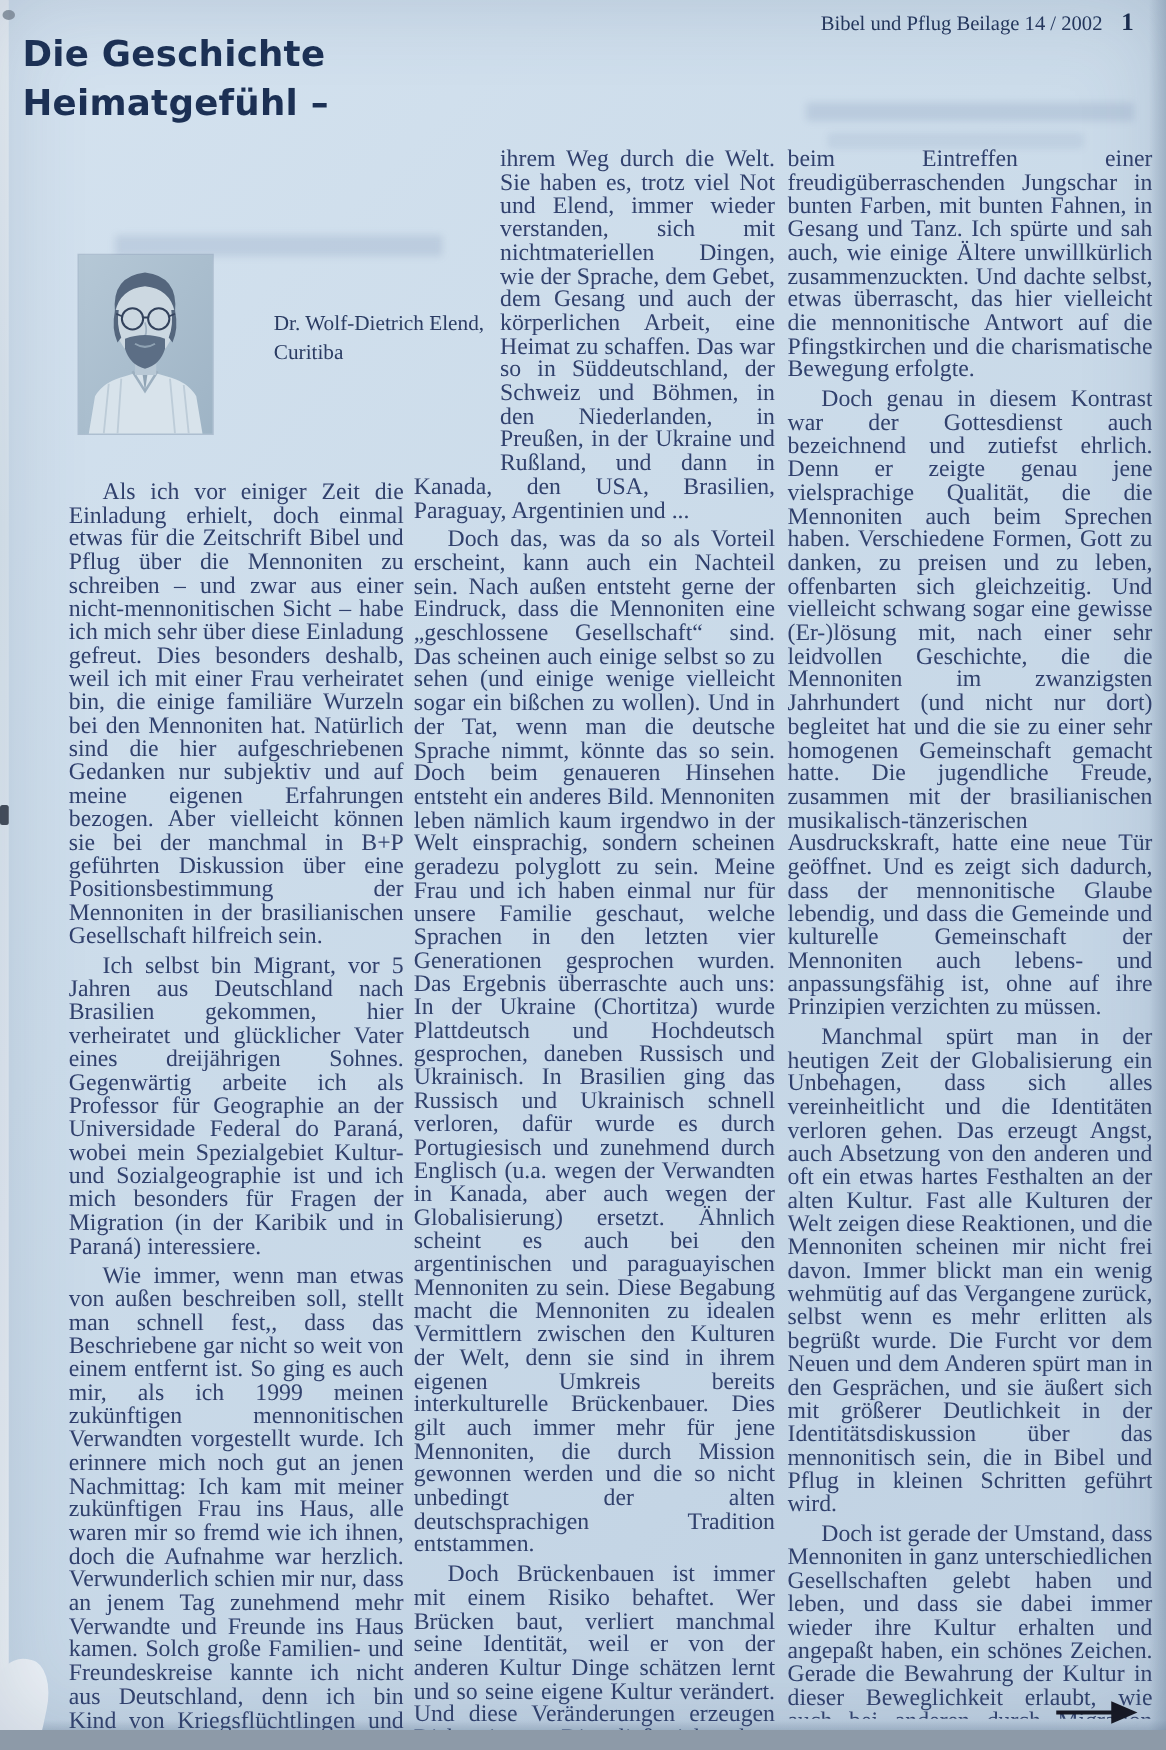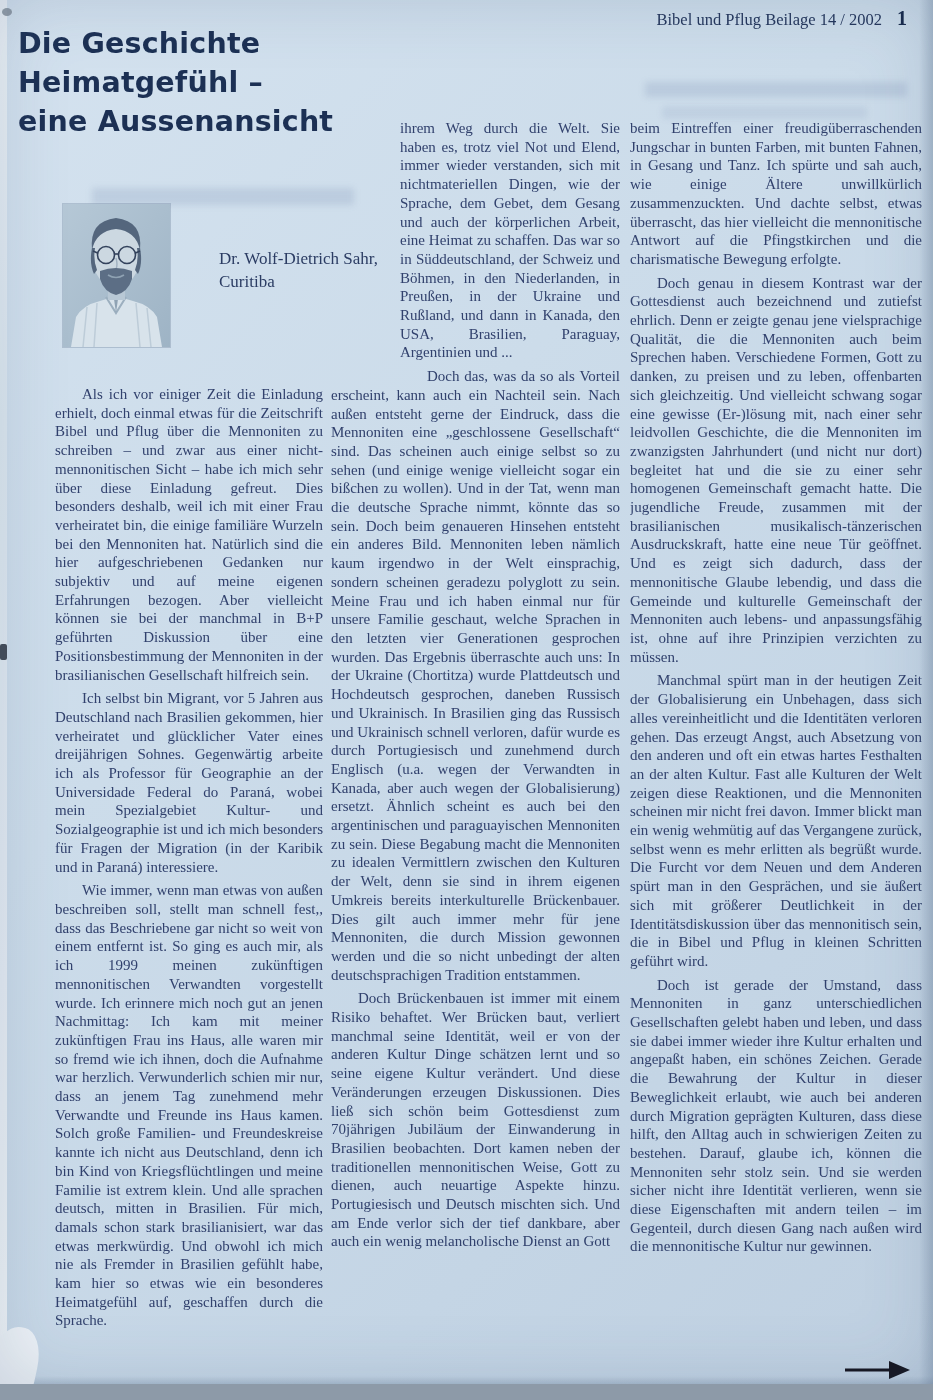--- a/index.html
+++ b/index.html
@@ -17,21 +17,21 @@
     position:absolute;left:18px;top:24px;width:352px;margin:0;text-align:left;
     font-family:"DejaVu Sans","Liberation Sans",sans-serif;font-weight:700;
     font-size:28.5px;line-height:39px;color:#1c3054;letter-spacing:.2px;
   }
   .title span{display:block;}
 
   .photo{position:absolute;left:63px;top:204px;width:107px;height:143px;
     box-shadow:0 0 0 1px rgba(110,130,155,.35);background:#a9bece;}
   .byline{position:absolute;left:219px;top:247px;font-size:17px;line-height:23px;color:#2b3c63;}
 
-  .col{position:absolute;text-align:justify;font-size:15px;line-height:18.7px;overflow:hidden;
+  .col{position:absolute;text-align:justify;font-size:19px;line-height:18.7px;overflow:hidden;
     hyphens:auto;-webkit-hyphens:auto;}
   .col p{margin:0 0 5px 0;text-indent:27px;}
   .col p.cont{text-indent:0;}
   .col1{left:55px;top:385px;width:268px;height:1004px;}
   .col2{left:331px;top:119px;width:289px;height:1274px;}
   .col3{left:630px;top:119px;width:292px;height:1256px;}
   .wrap-spacer{float:left;width:69px;height:249px;}
 
   .arrow{position:absolute;left:843px;top:1358px;width:68px;height:24px;}
 
@@ -68,21 +68,20 @@
   <div class="artifact ghost ghost2"></div>
   <div class="artifact ghost ghost3"></div>
 
   <div class="masthead">
     <span>Bibel und Pflug Beilage 14 / 2002</span><span class="num">1</span>
   </div>
 
   <h1 class="title">
     <span>Die Geschichte</span>
     <span>Heimatgefühl –</span>
-    <span>eine Aussenansicht</span>
   </h1>
 
   <div class="photo">
     <svg width="107" height="143" viewBox="0 0 107 143">
       <rect width="107" height="143" fill="#a9bece"></rect>
       <rect width="107" height="143" fill="url(#shade)" opacity="0.5"></rect>
       <defs>
         <linearGradient id="shade" x1="0" y1="0" x2="1" y2="1">
           <stop offset="0" stop-color="#c2d2df"></stop>
             <stop offset="1" stop-color="#93a9bc"></stop>
@@ -109,21 +108,21 @@
       <line x1="72.5" y1="49" x2="77" y2="47" stroke="#33425c" stroke-width="1.4"></line>
 
       <path d="M53 54 q2 7 0 11" stroke="#9fb0c0" stroke-width="1.4" fill="none"></path>
 
       <path d="M37 67 Q53 61 69 67 L69 75 Q65 88 53 91 Q41 88 37 75 Z" fill="#5c6e85"></path>
       <path d="M45 71 Q53 76 61 71" stroke="#8fa2b3" stroke-width="1.6" fill="none"></path>
     </svg>
   </div>
 
   <div class="byline">
-    <div>Dr. Wolf-Dietrich Sahr,</div>
+    <div>Dr. Wolf-Dietrich Elend,</div>
     <div>Curitiba</div>
   </div>
 
   <div class="col col1">
       <p>Als ich vor einiger Zeit die Einladung erhielt, doch einmal etwas für die Zeitschrift Bibel und Pflug über die Mennoniten zu schreiben – und zwar aus einer nicht-mennonitischen Sicht – habe ich mich sehr über diese Einladung gefreut. Dies besonders deshalb, weil ich mit einer Frau verheiratet bin, die einige familiäre Wurzeln bei den Mennoniten hat. Natürlich sind die hier aufgeschriebenen Gedanken nur subjektiv und auf meine eigenen Erfahrungen bezogen. Aber vielleicht können sie bei der manchmal in B+P geführten Diskussion über eine Positionsbestimmung der Mennoniten in der brasilianischen Gesellschaft hilfreich sein.</p>
       <p>Ich selbst bin Migrant, vor 5 Jahren aus Deutschland nach Brasilien gekommen, hier verheiratet und glücklicher Vater eines dreijährigen Sohnes. Gegenwärtig arbeite ich als Professor für Geographie an der Universidade Federal do Paraná, wobei mein Spezialgebiet Kultur- und Sozialgeographie ist und ich mich besonders für Fragen der Migration (in der Karibik und in Paraná) interessiere.</p>
       <p>Wie immer, wenn man etwas von außen beschreiben soll, stellt man schnell fest,, dass das Beschriebene gar nicht so weit von einem entfernt ist. So ging es auch mir, als ich 1999 meinen zukünftigen mennonitischen Verwandten vorgestellt wurde. Ich erinnere mich noch gut an jenen Nachmittag: Ich kam mit meiner zukünftigen Frau ins Haus, alle waren mir so fremd wie ich ihnen, doch die Aufnahme war herzlich. Verwunderlich schien mir nur, dass an jenem Tag zunehmend mehr Verwandte und Freunde ins Haus kamen. Solch große Familien- und Freundeskreise kannte ich nicht aus Deutschland, denn ich bin Kind von Kriegsflüchtlingen und meine Familie ist extrem klein. Und alle sprachen deutsch, mitten in Brasilien. Für mich, damals schon stark brasilianisiert, war das etwas merkwürdig. Und obwohl ich mich nie als Fremder in Brasilien gefühlt habe, kam hier so etwas wie ein besonderes Heimatgefühl auf, geschaffen durch die Sprache.</p>
     </div>
 
   <div class="col col2">

